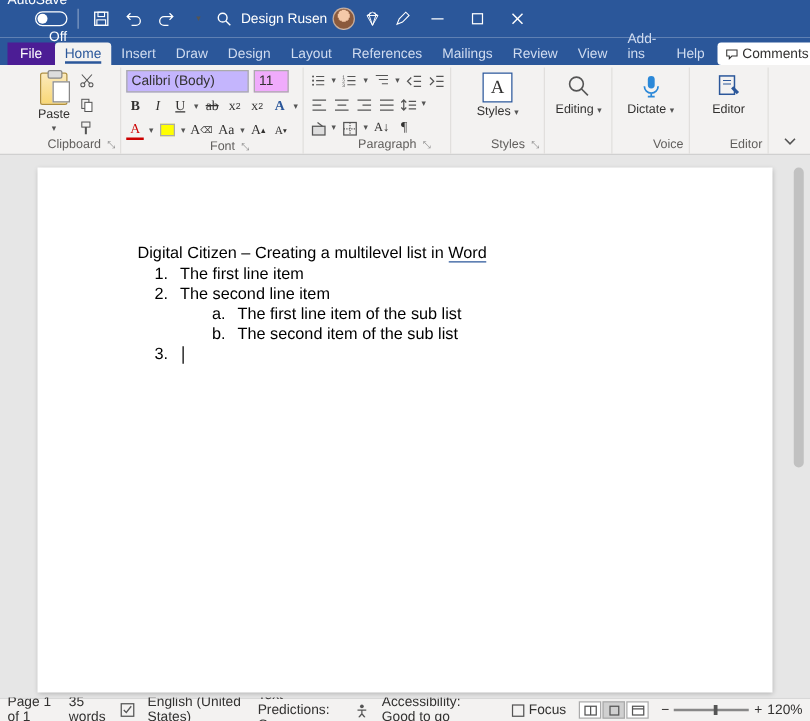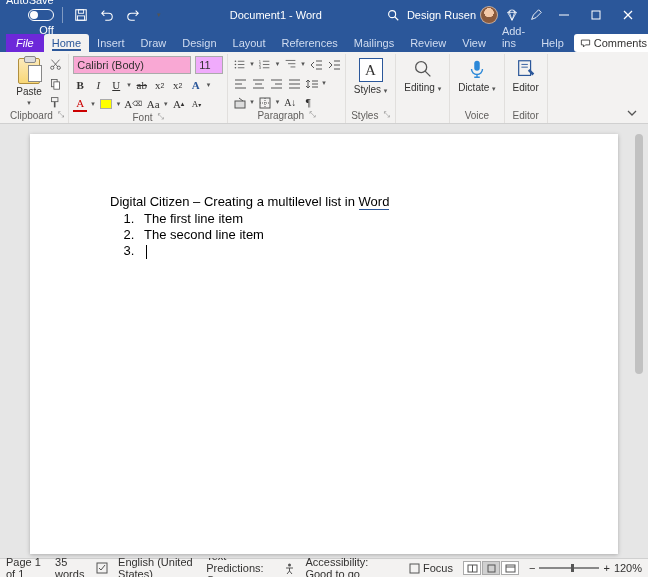--- a/index.html
+++ b/index.html
@@ -15,39 +15,39 @@
 .qat-sep { width: 1px; height: 16px; background: rgba(255,255,255,0.4); margin: 0 2px;}
 .titlebar .center { flex: 1; text-align: center; }
 .titlebar .right { display: flex; align-items: center; gap: 4px; }
 .avatar { width: 18px; height: 18px; border-radius: 50%; background: radial-gradient(circle at 50% 35%, #f4c9a8 35%, #8b5a3c 36%); border:1px solid rgba(255,255,255,0.5);}
 .winbtn { width: 28px; height: 30px; display: flex; align-items: center; justify-content: center; }
 svg { display: block; }
 
 
 .tabs { height: 22px; background: #2b579a; display: flex; align-items: flex-end; padding: 0 6px; gap: 0; color: #d0dcf0; font-size: 11px; }
 .tab { padding: 3px 8px; cursor: default; }
-.tab.file { background: #6d28d9; color: #fff; padding:3px 10px;font-style:italic;}
+.tab.file { background: #4c1d95; color: #fff; padding:3px 10px;}
 .tab.active { background: #f3f2f1; color: #2b579a; border-radius: 3px 3px 0 0; position: relative; }
 .tab.active::after { content:""; position:absolute; bottom:1px; left:8px; right:8px; height:2px; background:#2b579a;}
 .tabs .spacer { flex: 1; }
 .tab-btn { display: flex; align-items: center; gap: 3px; background: #fff; color: #323130; padding: 2px 6px; border-radius: 3px; margin: 0 2px; font-size:11px; height:18px;}
 
 
 .ribbon { height: 72px; background: #f3f2f1; border-bottom: 1px solid #d0d0d0; display: flex; padding: 2px 6px 0; }
 .group { display: flex; flex-direction: column; align-items: center; padding: 0 4px; border-right: 1px solid #e1dfdd; }
 .group:last-child { border-right: none; }
 .group-body { flex: 1; display: flex; align-items: flex-start; gap: 2px; padding-top: 2px; }
-.group-label { font-size: 10px; color: #605e5c; padding-bottom: 2px; display:flex; gap:2px;}
+.group-label { font-size: 10px; color: #605e5c; padding-bottom: 2px; display:flex; align-items:center; gap:2px;margin-left:28px;}
 .bigbtn { display: flex; flex-direction: column; align-items: center; gap: 2px; padding: 2px 4px; font-size: 10px; min-width:34px;}
 .paste-ico { width: 22px; height: 26px; border: 1px solid #b08f3e; border-radius: 2px; background: linear-gradient(#fceabb,#f8d776); position: relative; }
 .paste-ico::before { content:""; position:absolute; top:-3px; left:5px; width:10px; height:5px; border:1px solid #888; border-radius:2px; background:#ddd;}
 .paste-ico::after { content:""; position:absolute; bottom:1px; right:-3px; width:12px; height:15px; background:#fff; border:1px solid #888;}
 .col { display: flex; flex-direction: column; gap: 3px; }
 .row { display: flex; align-items: center; gap: 4px; }
-.fontsel { width: 118px; height: 18px; border: 1px solid #ababab; background: #f9a8d4; font-size: 11px; padding: 0 3px; display:flex; align-items:center;}
+.fontsel { width: 98px; height: 18px; border: 1px solid #ababab; background: #c4b5fd; font-size: 11px; padding: 0 3px; display:flex; align-items:center;}
 .sizesel { width: 28px; height: 18px; border: 1px solid #ababab; background: #f0abfc; font-size: 11px; padding: 0 3px; display:flex; align-items:center;}
 .rbtn { min-width: 14px; height: 16px; display: flex; align-items: center; justify-content: center; font-size: 11px; font-family: "Times New Roman", serif; }
 .chev { font-size:7px; color:#555;}
 .styles-ico { width:24px; height:24px; border:1px solid #2b579a; display:flex; align-items:center; justify-content:center; font-family:"Times New Roman",serif; font-size:15px; background:#fff;}
 .dictate-ico { width:22px; height:22px; }
 .launcher { font-size:8px; color:#888; margin-left:3px;}
 .collapse-caret { align-self: flex-end; margin: 0 4px 4px auto; color: #555; }
 
 
 .docarea { height: 434px; background: #e6e6e6; position: relative; display:flex; justify-content:center; padding-top:10px;}
@@ -96,21 +96,20 @@
           <path d="M5 3 L2 6 L5 9 M2 6 H10 A4 4 0 0 1 10 14 H6" fill="none" stroke="#fff" stroke-width="1.2"></path>
         </svg>
       </span>
     <span class="qat-btn">
         <svg width="14" height="14" viewBox="0 0 16 16">
           <path d="M11 3 L14 6 L11 9 M14 6 H6 A4 4 0 0 0 6 14 H10" fill="none" stroke="#fff" stroke-width="1.2"></path>
         </svg>
       </span>
     <span class="qat-btn chev">▾</span>
   </div>
-  <div class="center">Document1 - Word</div>
   <div class="right">
     <span class="qat-btn">
         <svg width="14" height="14" viewBox="0 0 16 16">
           <circle cx="7" cy="7" r="4" fill="none" stroke="#fff" stroke-width="1.3"></circle>
           <line x1="10" y1="10" x2="14" y2="14" stroke="#fff" stroke-width="1.3"></line>
         </svg>
       </span>
     <span>Design Rusen</span>
     <span class="avatar"></span>
     <span class="qat-btn">
@@ -416,20 +415,24 @@
 
 <div class="docarea">
   <div class="page">
     <div class="doc-title">
       <span>Digital Citizen – Creating a multilevel list in </span><span class="underline">Word</span>
     </div>
     <ol class="list1">
       <li>The first line item</li>
       <li>
         <span>The second line item</span>
+        <ol class="list2">
+          <li>The first line item of the sub list</li>
+          <li>The second item of the sub list</li>
+        </ol>
       </li>
       <li><span class="cursor"></span></li>
     </ol>
   </div>
   <div class="scrollbar">
     <div class="sb-track">
         <div class="sb-thumb"></div>
       </div>
   </div>
 </div>

